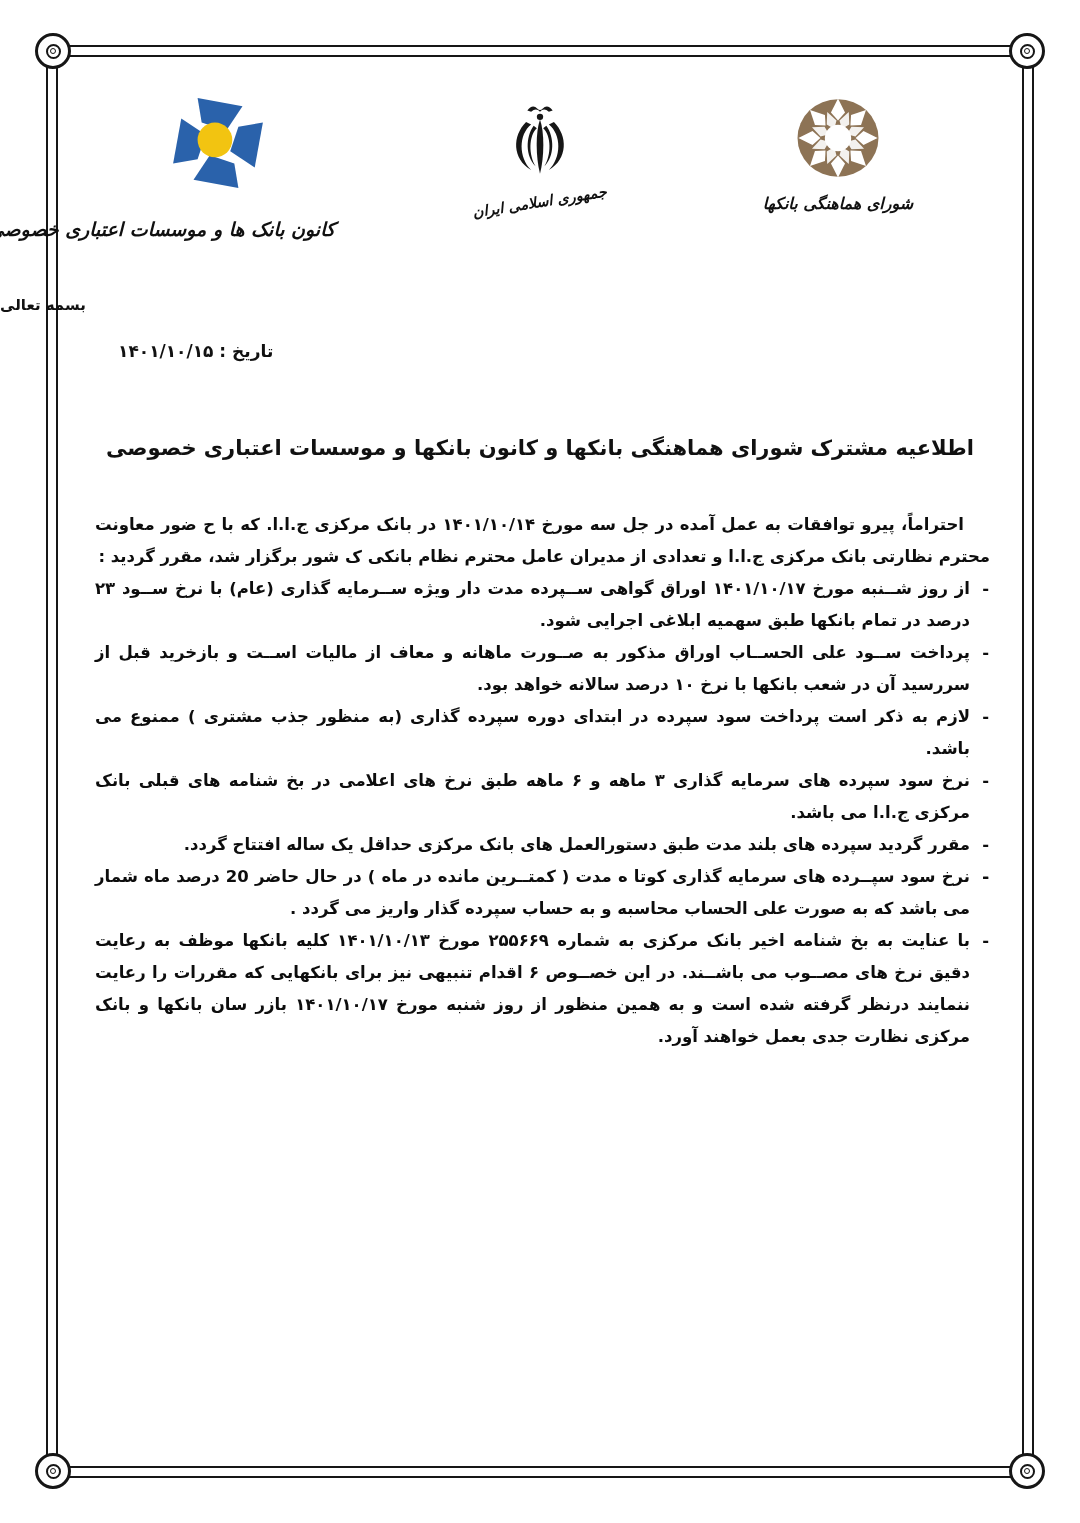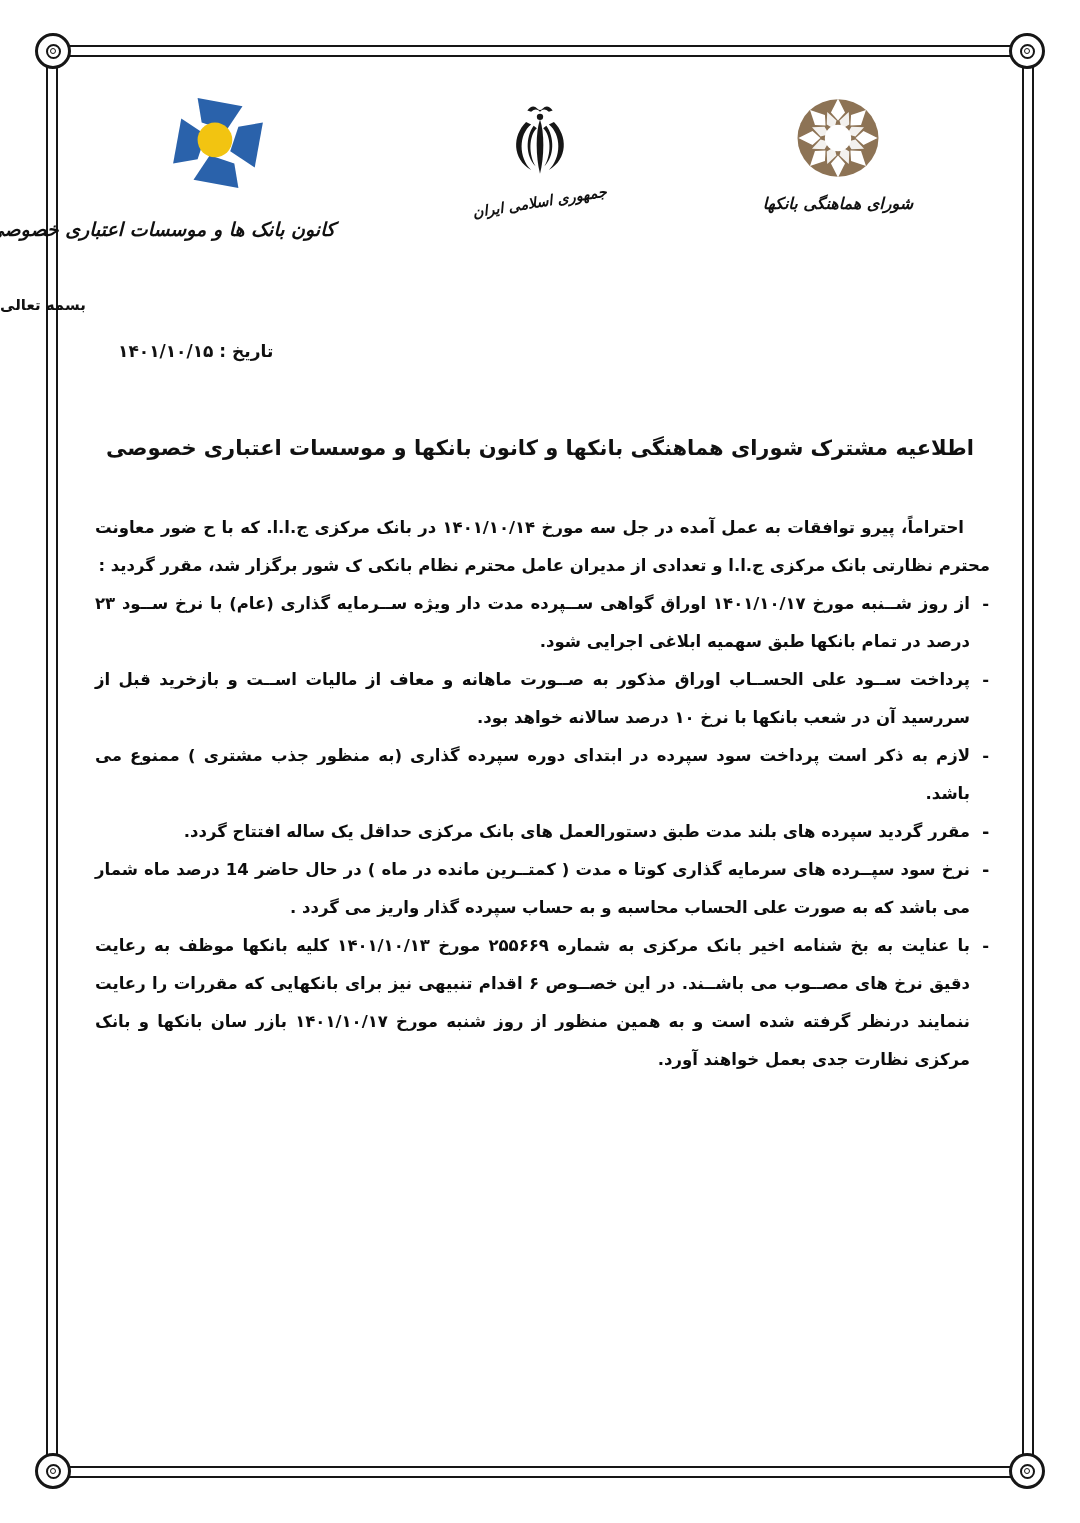--- a/index.html
+++ b/index.html
@@ -37,21 +37,21 @@
   .bismillah{position:absolute;left:0;right:0;top:296px;text-align:left;
     font-size:15px;font-weight:bold;direction:rtl;}
   .date-line{position:absolute;left:118px;top:341px;font-size:17px;font-weight:bold;direction:rtl;}
   .doc-title{position:absolute;left:60px;right:60px;top:436px;text-align:center;
     font-size:21px;font-weight:bold;direction:rtl;}
 
   
   .doc-body{
     position:absolute;left:95px;right:90px;top:509px;
     direction:rtl;text-align:justify;font-weight:bold;
-    font-size:16.5px;line-height:38px;color:#0d0d0d;
+    font-size:16.5px;line-height:32px;color:#0d0d0d;
   }
   .intro{margin:0;text-indent:26px;}
   .bullet{position:relative;margin:0;padding-right:20px;}
   .bullet .dash{position:absolute;right:1px;top:0;}
 </style>
 </head>
 <body>
 
 <div class="frame-outer"></div>
 <div class="frame-inner"></div>
@@ -142,29 +142,30 @@
   <div class="bullet">
     <span class="dash">-</span>
     <span>پرداخت ســود علی الحســاب اوراق مذکور به صــورت ماهانه و معاف از مالیات اســت و بازخرید قبل از سررسید آن در شعب بانکها با نرخ ۱۰ درصد سالانه خواهد بود.</span>
   </div>
   <div class="bullet">
     <span class="dash">-</span>
     <span>لازم به ذکر است پرداخت سود سپرده در ابتدای دوره سپرده گذاری (به منظور جذب مشتری ) ممنوع می باشد.</span>
   </div>
   <div class="bullet">
     <span class="dash">-</span>
+    <span>نرخ سود سپرده های سرمایه گذاری ۳ ماهه و ۶ ماهه طبق نرخ های اعلامی در بخ شنامه های قبلی بانک مرکزی ج.ا.ا می باشد.</span>
   </div>
   <div class="bullet">
     <span class="dash">-</span>
     <span>مقرر گردید سپرده های بلند مدت طبق دستورالعمل های بانک مرکزی حداقل یک ساله افتتاح گردد.</span>
   </div>
   <div class="bullet">
     <span class="dash">-</span>
   </div>
   <div class="bullet">
     <span class="dash">-</span>
-    <span>نرخ سود سپــرده های سرمایه گذاری کوتا ه مدت ( کمتــرین مانده در ماه ) در حال حاضر 14 درصد ماه شمار می باشد که به صورت علی الحساب محاسبه و به حساب سپرده گذار واریز می گردد .</span>
+    <span>نرخ سود سپــرده های سرمایه گذاری کوتا ه مدت ( کمتــرین مانده در ماه ) در حال حاضر 20 درصد ماه شمار می باشد که به صورت علی الحساب محاسبه و به حساب سپرده گذار واریز می گردد .</span>
   </div>
   <div class="bullet">
     <span class="dash">-</span>
     <span>با عنایت به بخ شنامه اخیر بانک مرکزی به شماره ۲۵۵۶۶۹ مورخ ۱۴۰۱/۱۰/۱۳ کلیه بانکها موظف به رعایت دقیق نرخ های مصــوب می باشــند. در این خصــوص ۶ اقدام تنبیهی نیز برای بانکهایی که مقررات را رعایت ننمایند درنظر گرفته شده است و به همین منظور از روز شنبه مورخ ۱۴۰۱/۱۰/۱۷ بازر سان بانکها و بانک مرکزی نظارت جدی بعمل خواهند آورد.</span>
   </div>
 </div>
 
 </body></html>

